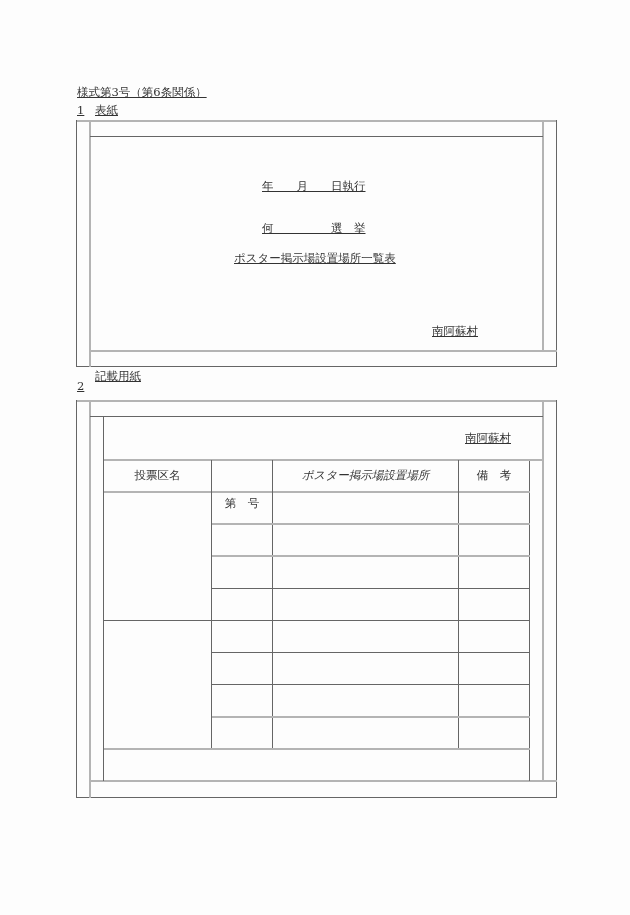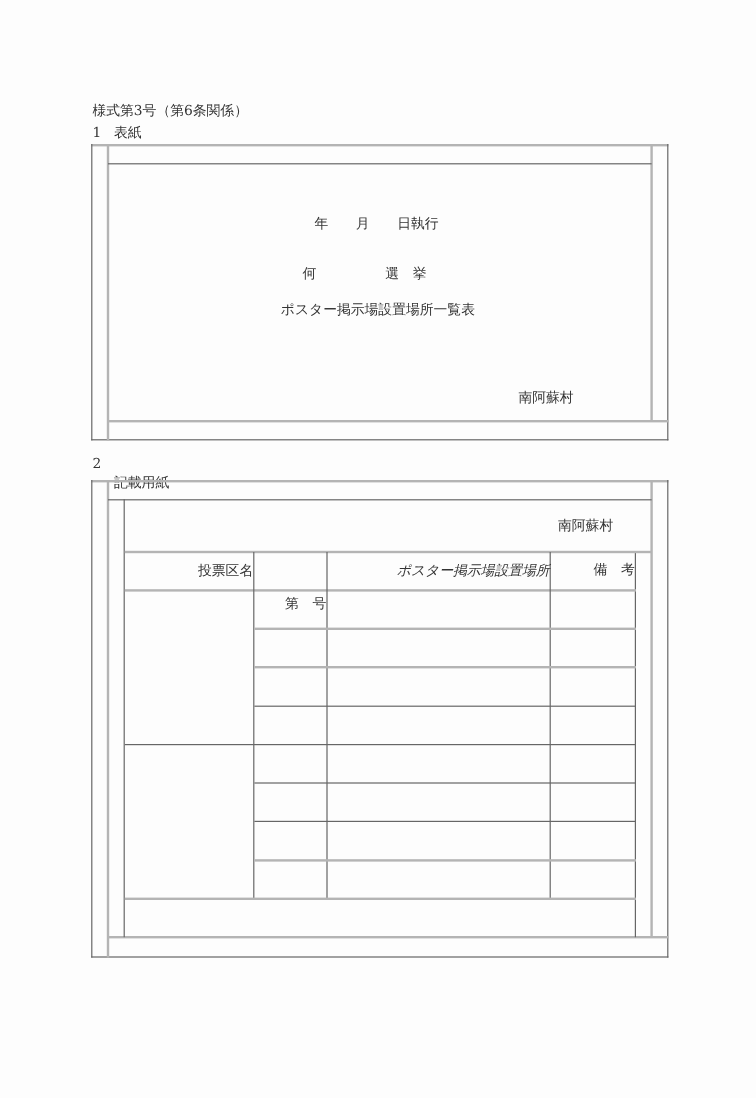--- a/index.html
+++ b/index.html
@@ -2,26 +2,26 @@
 <html><head>
   <meta charset="utf-8">
   <style>
     html, body { margin: 0; padding: 0; }
     body {
       width: 630px; height: 915px; background: #fdfdfd; position: relative;
       font-family: "DejaVu Serif", "Liberation Serif", serif; color: #333;
       overflow: hidden;
     }
     .abs { position: absolute; }
-    .txt { font-size: 11.5px; white-space: pre; line-height: 1; }
+    .txt { font-size: 11.5px; white-space: pre; line-height: 1; text-decoration: underline; }
     .hl { position: absolute; height: 0; border-top: 1px solid #666; }
     .hl.lt { border-top: 2px solid #b4b4b4; }
     .vl { position: absolute; width: 0; border-left: 1px solid #666; }
     .vl.lt { border-left: 2px solid #b4b4b4; }
-    .cell-txt { position: absolute; font-size: 11.5px; white-space: pre; text-align: right; line-height: 1; }
+    .cell-txt { position: absolute; font-size: 11.5px; white-space: pre; text-align: center; line-height: 1; }
   </style>
 </head>
 <body>
 
 <div class="abs txt" style="left:77px;top:87px;">様式第3号（第6条関係）</div>
 <div class="abs txt" style="left:77px;top:105px;">1</div>
 <div class="abs txt" style="left:95px;top:105px;">表紙</div>
 
 <div class="abs" style="left:0;top:0;width:630px;height:915px;pointer-events:none;">
 
@@ -30,26 +30,26 @@
   <div class="vl" style="left:76px;top:120px;height:247px;"></div>
   <div class="vl" style="left:556px;top:120px;height:247px;"></div>
 
   <div class="vl lt" style="left:89px;top:121px;height:246px;"></div>
   <div class="vl lt" style="left:542px;top:121px;height:229px;"></div>
   <div class="hl" style="left:90px;top:136px;width:453px;"></div>
   <div class="hl lt" style="left:90px;top:350px;width:467px;"></div>
 </div>
 
 <div class="abs txt" style="left:262px;top:181px;">年　　月　　日執行</div>
-<div class="abs txt" style="left:252px;top:223px;">何　　　　　選　挙</div>
+<div class="abs txt" style="left:262px;top:223px;">何　　　　　選　挙</div>
 <div class="abs txt" style="left:234px;top:253px;">ポスター掲示場設置場所一覧表</div>
 <div class="abs txt" style="left:432px;top:326px;">南阿蘇村</div>
 
 <div class="abs txt" style="left:77px;top:381px;">2</div>
-<div class="abs txt" style="left:95px;top:397px;">記載用紙</div>
+<div class="abs txt" style="left:95px;top:371px;">記載用紙</div>
 
 <div class="abs" style="left:0;top:0;width:630px;height:915px;pointer-events:none;">
 
   <div class="hl lt" style="left:76px;top:400px;width:481px;"></div>
   <div class="hl" style="left:76px;top:797px;width:481px;"></div>
   <div class="vl" style="left:76px;top:400px;height:398px;"></div>
   <div class="vl" style="left:556px;top:400px;height:398px;"></div>
 
   <div class="vl lt" style="left:89px;top:401px;height:397px;"></div>
   <div class="vl lt" style="left:542px;top:401px;height:380px;"></div>

